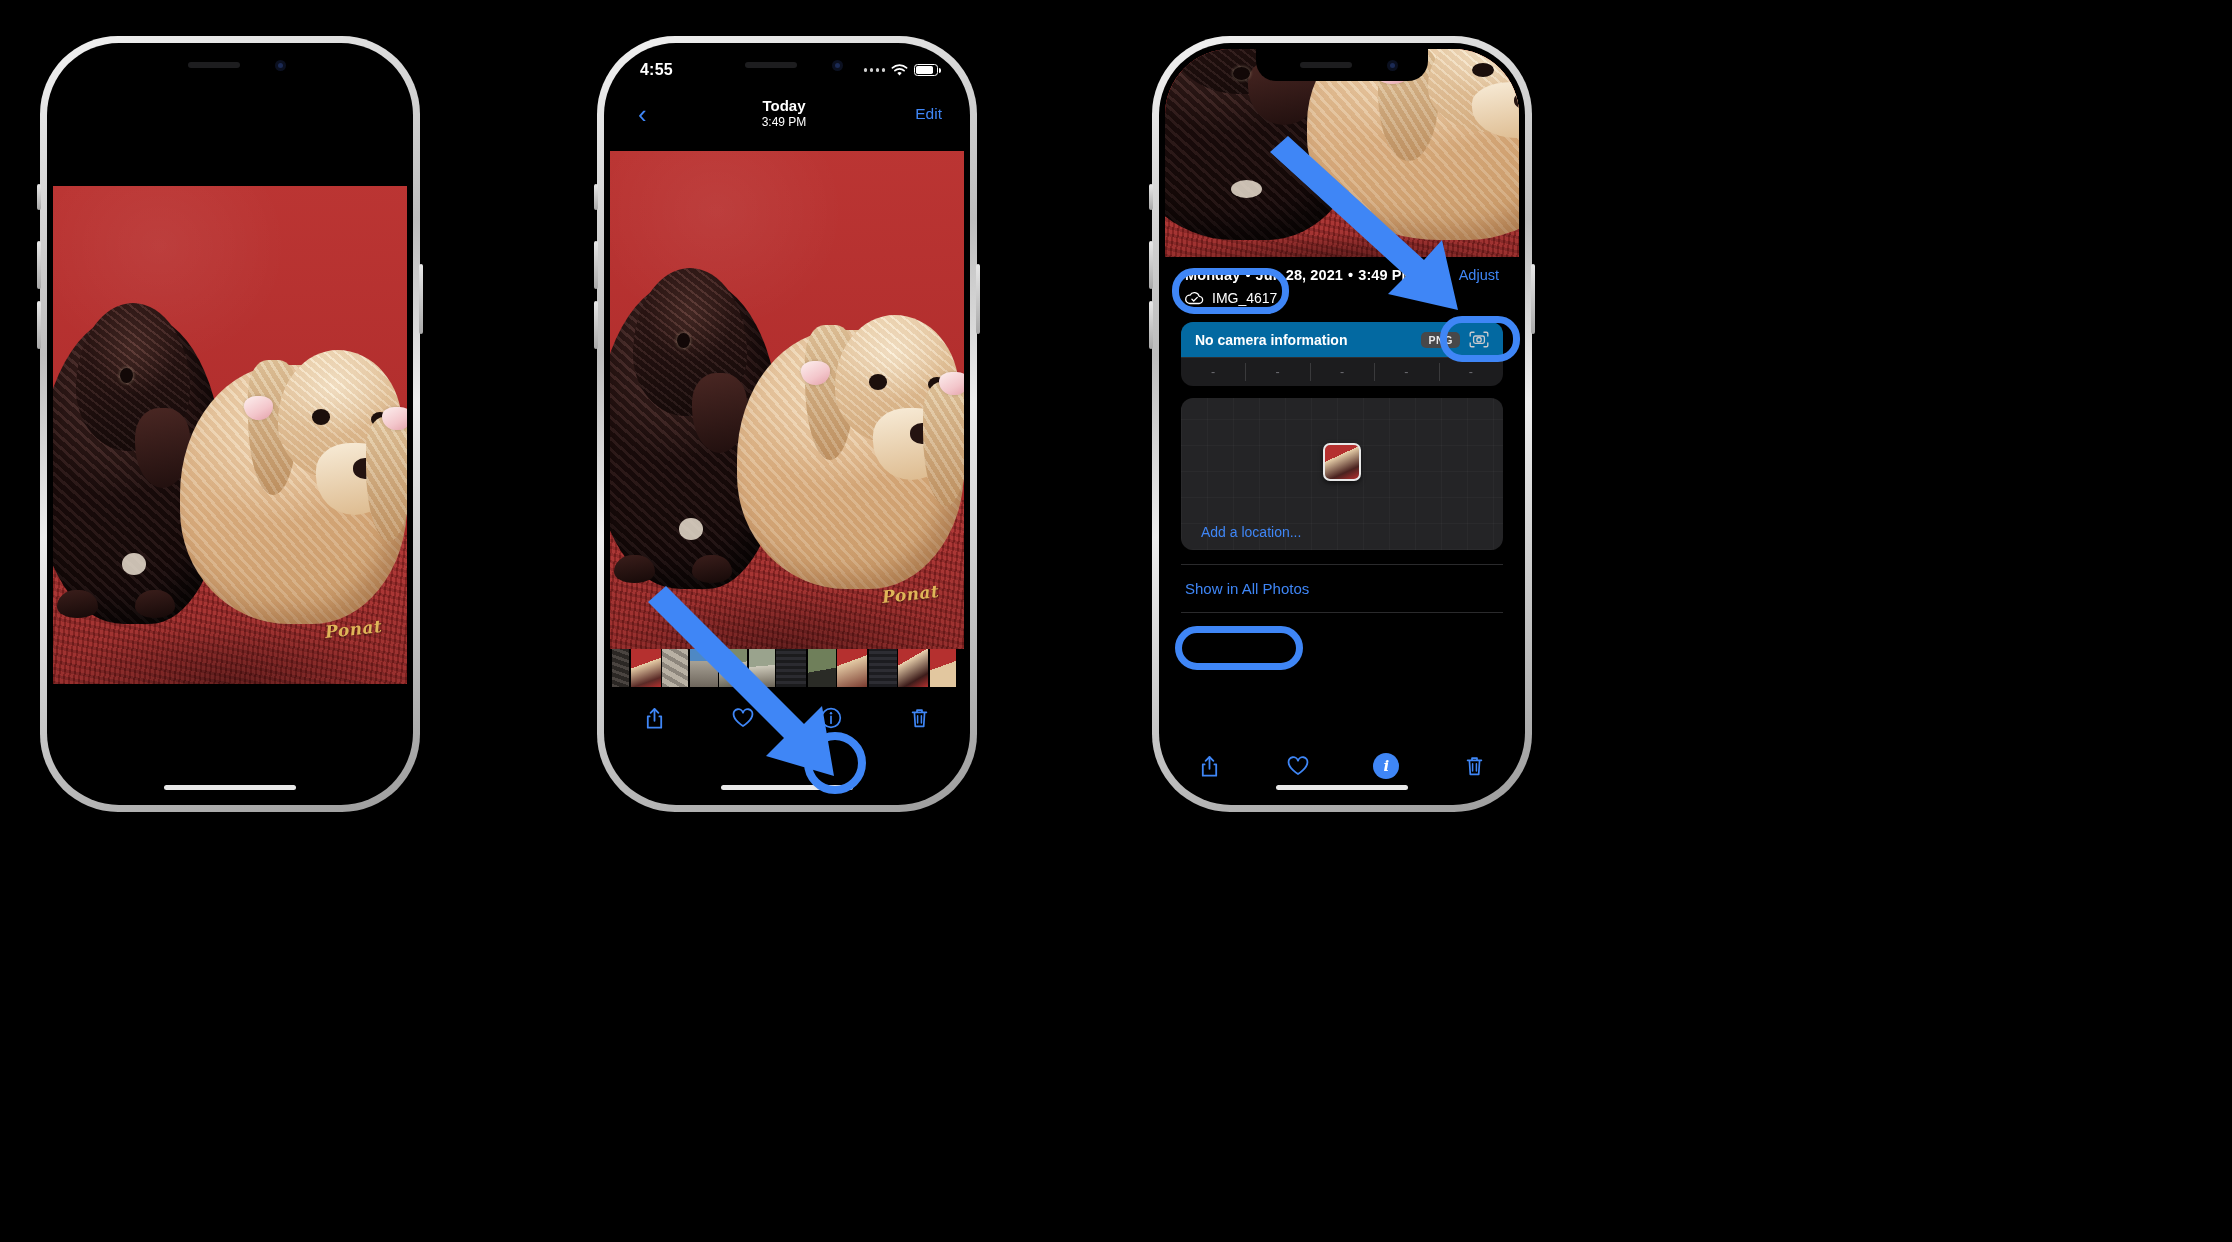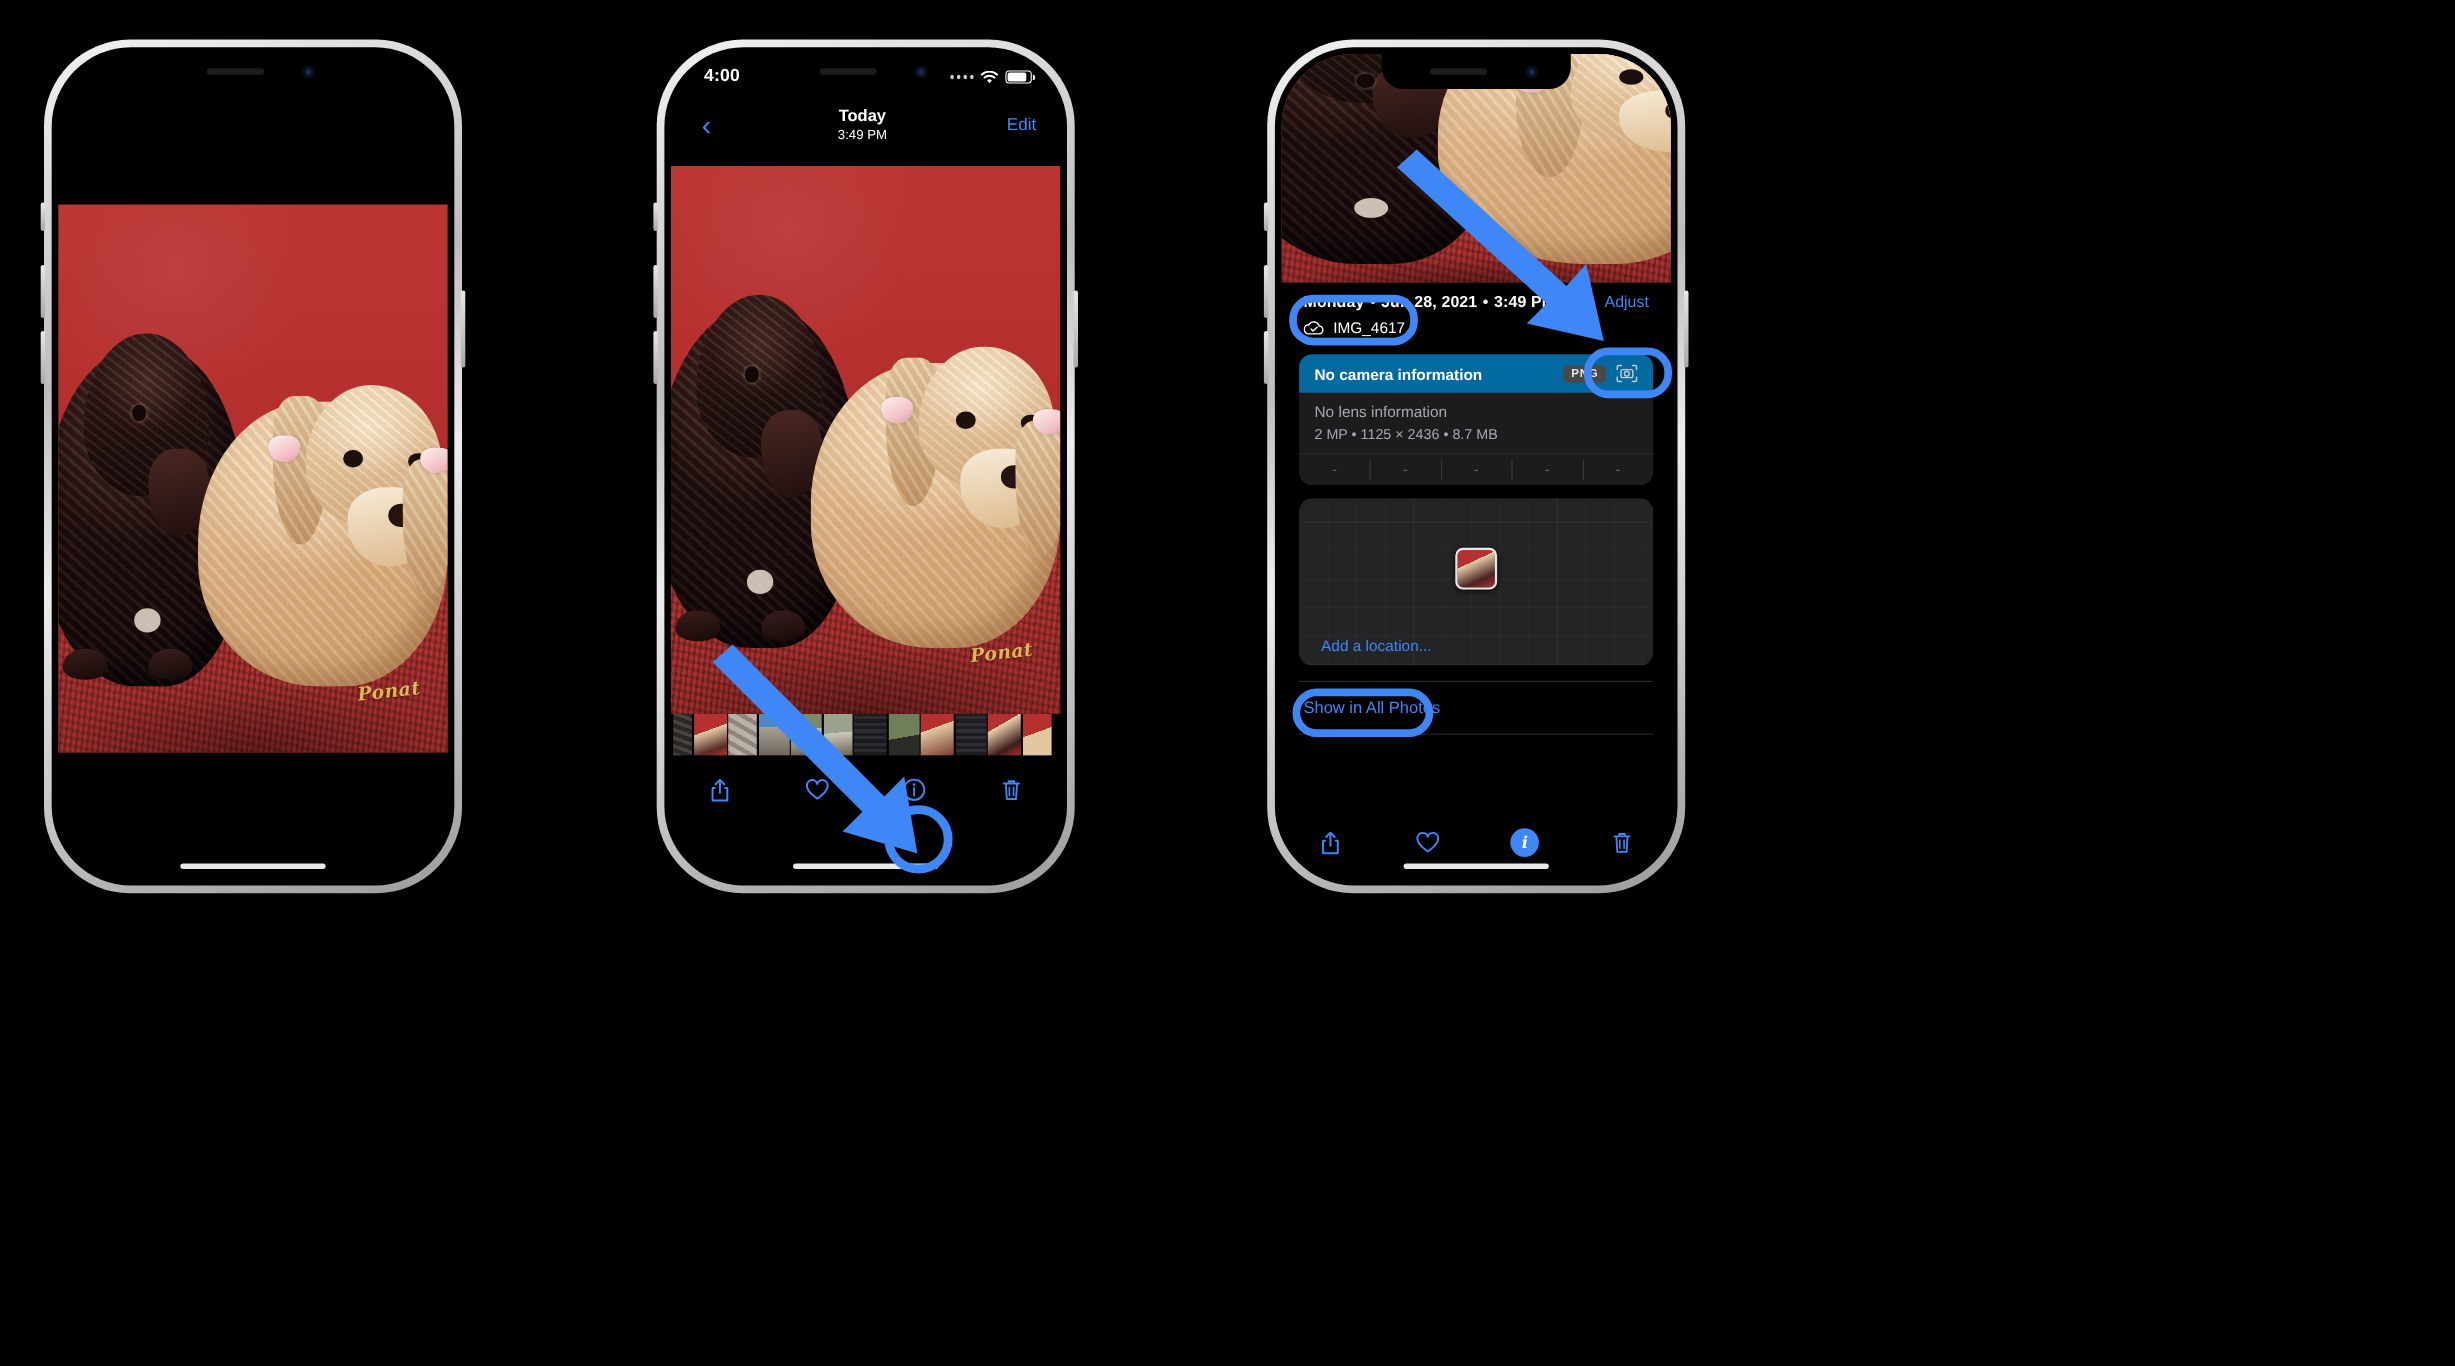--- a/index.html
+++ b/index.html
@@ -269,21 +269,21 @@
     <span class="btn-side b-right"></span>
     <div class="phone-inner">
       <div class="screen">
 
         <div class="notch">
           <span class="speaker"></span>
           <span class="frontcam"></span>
         </div>
 
         <div class="statusbar">
-          <span class="sb-time">4:00</span>
+          <span class="sb-time">4:55</span>
           <span class="sb-right">
             <span class="sig-dots">
               <i></i>
                 <i></i>
                 <i></i>
                 <i></i>
             </span>
             <svg width="17" height="13" viewBox="0 0 17 13">
               <path d="M8.5 11.6 6.3 9.1a3.3 3.3 0 0 1 4.4 0Z" fill="#fff"></path>
               <path d="M3.9 6.6a6.9 6.9 0 0 1 9.2 0" stroke="#fff" stroke-width="1.7" fill="none" stroke-linecap="round"></path>
@@ -439,24 +439,20 @@
               <span class="card-head-title">No camera information</span>
               <span class="card-head-right">
                 <span class="pill">PNG</span>
                 <svg width="20" height="17" viewBox="0 0 20 17">
                   <path d="M1.2 5V2.6c0-.8.6-1.4 1.4-1.4H5M15 1.2h2.4c.8 0 1.4.6 1.4 1.4V5M18.8 12v2.4c0 .8-.6 1.4-1.4 1.4H15M5 15.8H2.6c-.8 0-1.4-.6-1.4-1.4V12" stroke="#c9c9ce" stroke-width="1.4" fill="none" stroke-linecap="round"></path>
                   <rect x="4.6" y="5" width="10.8" height="7.3" rx="1.7" stroke="#c9c9ce" stroke-width="1.3" fill="none"></rect>
                   <circle cx="10" cy="8.7" r="2.2" stroke="#c9c9ce" stroke-width="1.3" fill="none"></circle>
                 </svg>
               </span>
             </div>
-            <div class="card-body">
-              <div class="card-sub">No lens information</div>
-              <div class="card-specs">2 MP  •  1125 × 2436  •  8.7 MB</div>
-            </div>
             <div class="exif-row">
               <span class="exif-cell">-</span>
               <span class="exif-cell">-</span>
               <span class="exif-cell">-</span>
               <span class="exif-cell">-</span>
               <span class="exif-cell">-</span>
             </div>
           </div>
 
           <div class="map">

